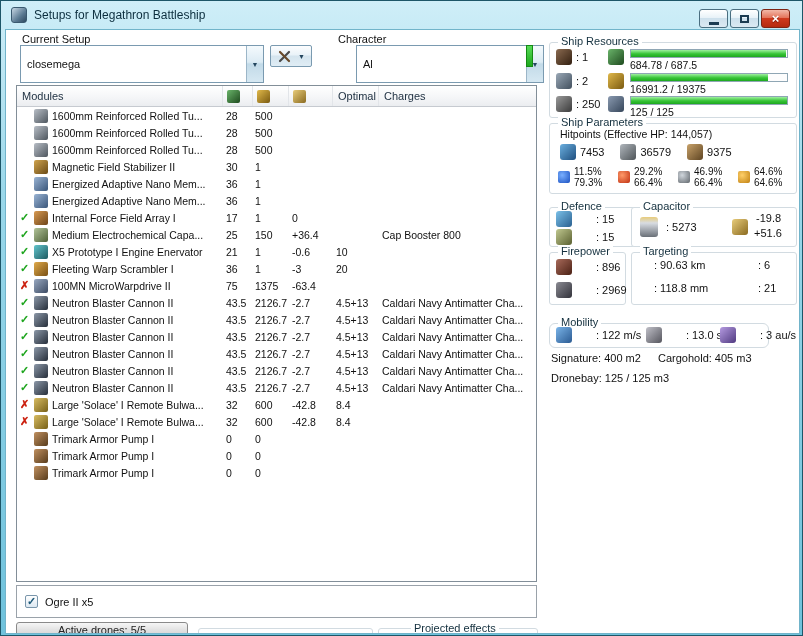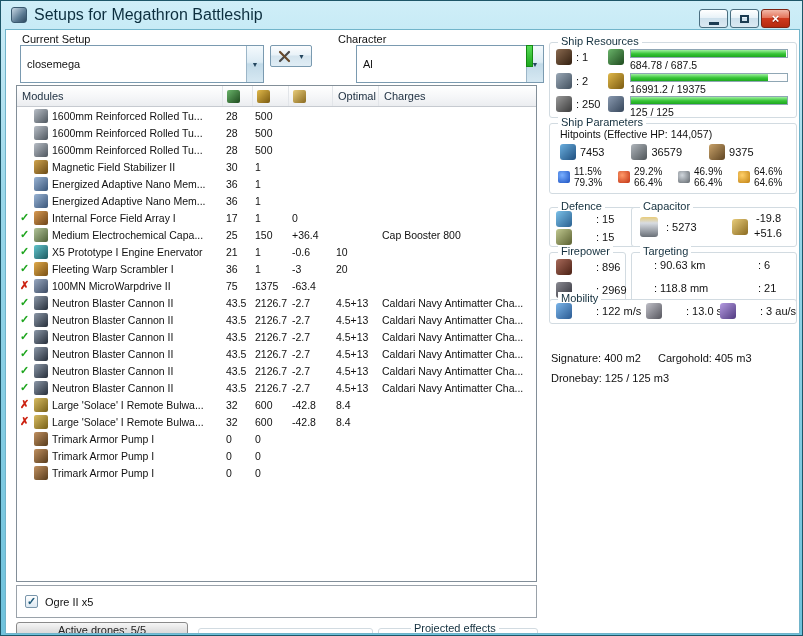--- a/index.html
+++ b/index.html
@@ -5,21 +5,21 @@
   * { margin:0; padding:0; box-sizing:border-box; }
   html,body { width:803px; height:636px; }
   body { font-family:"Liberation Sans", sans-serif; font-size:11px; color:#111; background:#fff; }
 
   .window { position:relative; width:803px; height:636px; overflow:hidden;
     background:linear-gradient(180deg,#cfeef8 0%,#9bd8ea 30%,#6fc2dc 100%);
     border:1px solid #1d5668; }
   .titlebar { position:absolute; left:0; top:0; right:0; height:28px; display:flex; align-items:center; padding:0 10px; }
   .app-icon { width:16px; height:16px; border-radius:3px; margin-right:7px; flex:0 0 auto;
     background:linear-gradient(135deg,#c8d8e4,#5a7a92 60%,#2e4a60); border:1px solid #3a5a70; }
-  .title-text { font-size:16px; color:#0c2e3e; }
+  .title-text { font-size:12px; color:#0c2e3e; }
   .win-controls { position:absolute; top:8px; right:12px; display:flex; gap:2px; }
   .winbtn { width:29px; height:19px; border:1px solid #4a6e80; border-radius:3px;
     display:flex; align-items:center; justify-content:center; cursor:default; }
   .winbtn.min, .winbtn.max { background:linear-gradient(180deg,#ffffff,#e8f2f8 45%,#cde0ec 50%,#dbe9f2); }
   .glyph-min { width:10px; height:3px; background:#1c3c52; margin-top:9px; }
   .glyph-max { width:9px; height:8px; border:2px solid #1c3c52; background:transparent; }
   .winbtn.close { background:linear-gradient(180deg,#f2b8a8,#e4755c 45%,#cf3a1e 50%,#b52b10);
     border-color:#7e2413; color:#fff; font-size:13px; font-weight:bold; text-shadow:0 1px 1px #7a1a0a; }
 
   .content { position:absolute; left:4px; top:28px; width:795px; height:605px; background:#fff;
@@ -96,21 +96,21 @@
   .groupbox { position:absolute; border:1px solid #d2dbe1; border-radius:3px; background:#fff; }
   .gb-title { position:absolute; top:-8px; left:8px; background:#fff; padding:0 3px; color:#14303e; white-space:nowrap; }
   .res-row { position:absolute; left:6px; right:8px; display:flex; align-items:flex-start; }
   .slot-val { width:36px; padding-left:4px; margin-top:2px; }
   .mid-ic { margin-right:6px; }
   .bar-col { flex:1; }
   .bar { height:9px; border:1px solid #8fa6b4; background:#fdfdfd; }
   .fill { height:7px; background:linear-gradient(180deg,#9ef09e,#37c437 55%,#1ea81e); }
   .bar-text { font-size:10.5px; margin-top:1px; }
   .hp-label { position:absolute; left:10px; top:4px; font-size:10.5px; white-space:nowrap; }
-  .hp-row { position:absolute; left:10px; top:20px; display:flex; align-items:center;gap:11px; }
+  .hp-row { position:absolute; left:10px; top:20px; display:flex; align-items:center; }
   .hp-group { display:flex; align-items:center; margin-right:16px; }
   .hp-val { padding-left:4px; }
   .resist-row { position:absolute; left:8px; top:42px; display:flex; }
   .resist-cell { width:60px; display:flex; align-items:center; }
   .rvals { display:flex; flex-direction:column; font-size:10px; line-height:11px; }
   .stat-row { position:absolute; display:flex; align-items:center; white-space:nowrap; }
   .stat-val { padding-left:4px;margin-left:20px; }
 
   
   .dronebox { position:absolute; left:10px; top:555px; width:521px; height:33px; border:1px solid #9aa2aa; display:flex; align-items:center; padding-left:8px; }
@@ -577,21 +577,21 @@
       <span class="stat-row" style="left:6px; top:29px;">
         <span class="ric ric-scanres"></span>
         <span>: 118.8 mm</span>
       </span>
       <span class="stat-row" style="left:110px; top:29px;">
         <span class="ric ric-sensor"></span>
         <span>: 21</span>
       </span>
     </div>
 
-    <div class="groupbox" style="left:543px; top:269px; width:248px; height:25px;">
+    <div class="groupbox" style="left:543px; top:293px; width:220px; height:25px;border-radius:6px;">
       <span class="gb-title">Mobility</span>
       <span class="stat-row" style="left:6px; top:3px;">
         <span class="ic16 ic-speed"></span>
         <span class="stat-val">: 122 m/s</span>
       </span>
       <span class="stat-row" style="left:96px; top:3px;">
         <span class="ic16 ic-align"></span>
         <span class="stat-val">: 13.0 s</span>
       </span>
       <span class="stat-row" style="left:170px; top:3px;">

